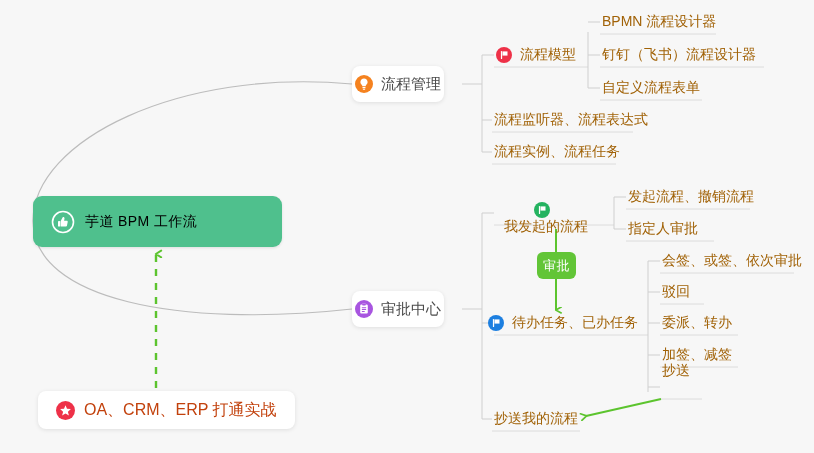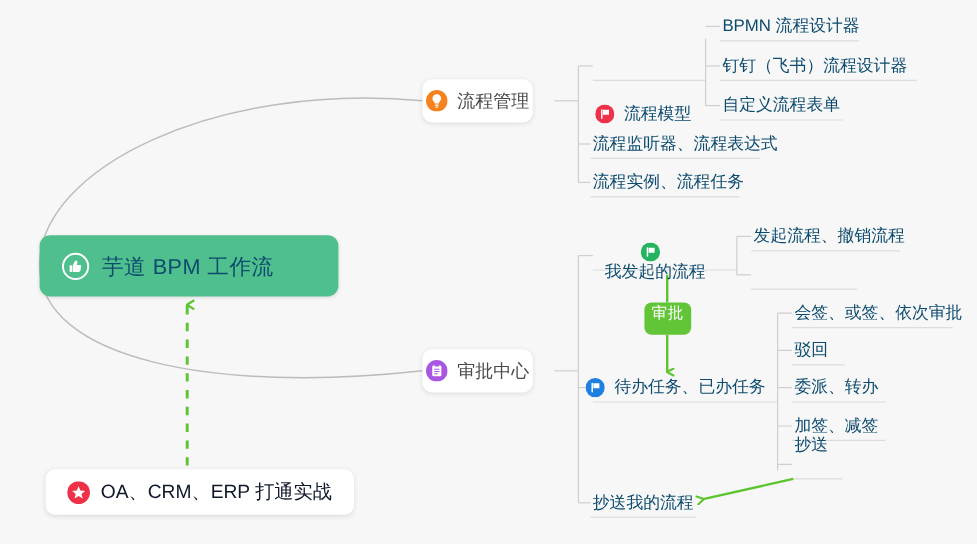--- a/index.html
+++ b/index.html
@@ -38,22 +38,22 @@
     height: 51px;
     background: #4fc08d;
     border-radius: 9px;
     display: flex;
     align-items: center;
     box-sizing: border-box;
     padding-left: 18px;
     box-shadow: 0 1px 3px rgba(0,0,0,0.10);
   }
   .root-label {
-    color: #0c4a6e;
-    font-size: 18px;
+    color: #000000;
+    font-size: 14px;
     letter-spacing: 0.4px;
     margin-left: 10px;
     white-space: nowrap;
   }
 
   
   .card-node {
     position: absolute;
     background: #ffffff;
     border-radius: 8px;
@@ -79,54 +79,55 @@
     height: 38px;
     background: #ffffff;
     border-radius: 8px;
     display: flex;
     align-items: center;
     box-sizing: border-box;
     padding: 0 18px;
     box-shadow: 0 1px 4px rgba(0,0,0,0.10);
   }
   .note-label {
-    color: #0f172a;
+    color: #c2410c;
     font-size: 16px;
     margin-left: 9px;
     white-space: nowrap;
   }
 
   
   .text-node {
     position: absolute;
     display: flex;
     align-items: center;
     white-space: nowrap;
     height: 22px;
-    color: #0c4a6e;
+    color: #a16207;
     font-size: 14px;
     padding: 0 4px 2px 2px;
   }
   .text-node .t-label {
     margin-left: 0;
   }
   .text-node.with-icon .t-label {
     margin-left: 8px;
   }
 
   
   .flow-badge {
     position: absolute;
     left: 537px;
     top: 252px;
     width: 39px;
     height: 27px;
     background: #62c537;
     border-radius: 6px;
     display: flex;
+    align-items: center;
     justify-content: center;
     color: #ffffff;
     font-size: 13px;
     letter-spacing: 0.5px;
   }
 
   
   .icon {
     display: inline-block;
     flex: 0 0 auto;
@@ -253,21 +254,21 @@
         <rect x="7.1" y="3.4" width="3.8" height="2.0" rx="0.9" fill="#ffffff"></rect>
         <rect x="7.1" y="3.4" width="3.8" height="2.0" rx="0.9" fill="#a855e0"></rect>
         <rect x="6.7" y="7.2" width="4.6" height="0.95" rx="0.45" fill="#a855e0"></rect>
         <rect x="6.7" y="9.1" width="4.6" height="0.95" rx="0.45" fill="#a855e0"></rect>
         <rect x="6.7" y="11.0" width="3.2" height="0.95" rx="0.45" fill="#a855e0"></rect>
       </svg>
     </span>
     <span class="card-label">审批中心</span>
   </div>
 
-  <div class="text-node with-icon" style="left:494px; top:44px;margin-top:40px;">
+  <div class="text-node with-icon" style="left:494px; top:44px;">
     <span class="icon">
       <svg width="16" height="16" viewBox="0 0 16 16">
         <circle cx="8" cy="8" r="8" fill="#ee3148"></circle>
         <rect x="4.9" y="4.0" width="1.25" height="8.0" rx="0.55" fill="#ffffff"></rect>
         <path d="M6.5 4.4 L11.5 4.4 L11.5 8.6 L6.5 8.6 Z" fill="#ffffff"></path>
       </svg>
     </span>
     <span class="t-label">流程模型</span>
   </div>
 
@@ -314,20 +315,23 @@
   </div>
 
   <div class="text-node" style="left:492px; top:408px;">
     <span class="t-label">抄送我的流程</span>
   </div>
 
   <div class="text-node" style="left:626px; top:186px;">
     <span class="t-label">发起流程、撤销流程</span>
   </div>
 
+  <div class="text-node" style="left:626px; top:218px;">
+    <span class="t-label">指定人审批</span>
+  </div>
 
   <div class="text-node" style="left:660px; top:250px;">
     <span class="t-label">会签、或签、依次审批</span>
   </div>
 
   <div class="text-node" style="left:660px; top:281px;">
     <span class="t-label">驳回</span>
   </div>
 
   <div class="text-node" style="left:660px; top:312px;">

